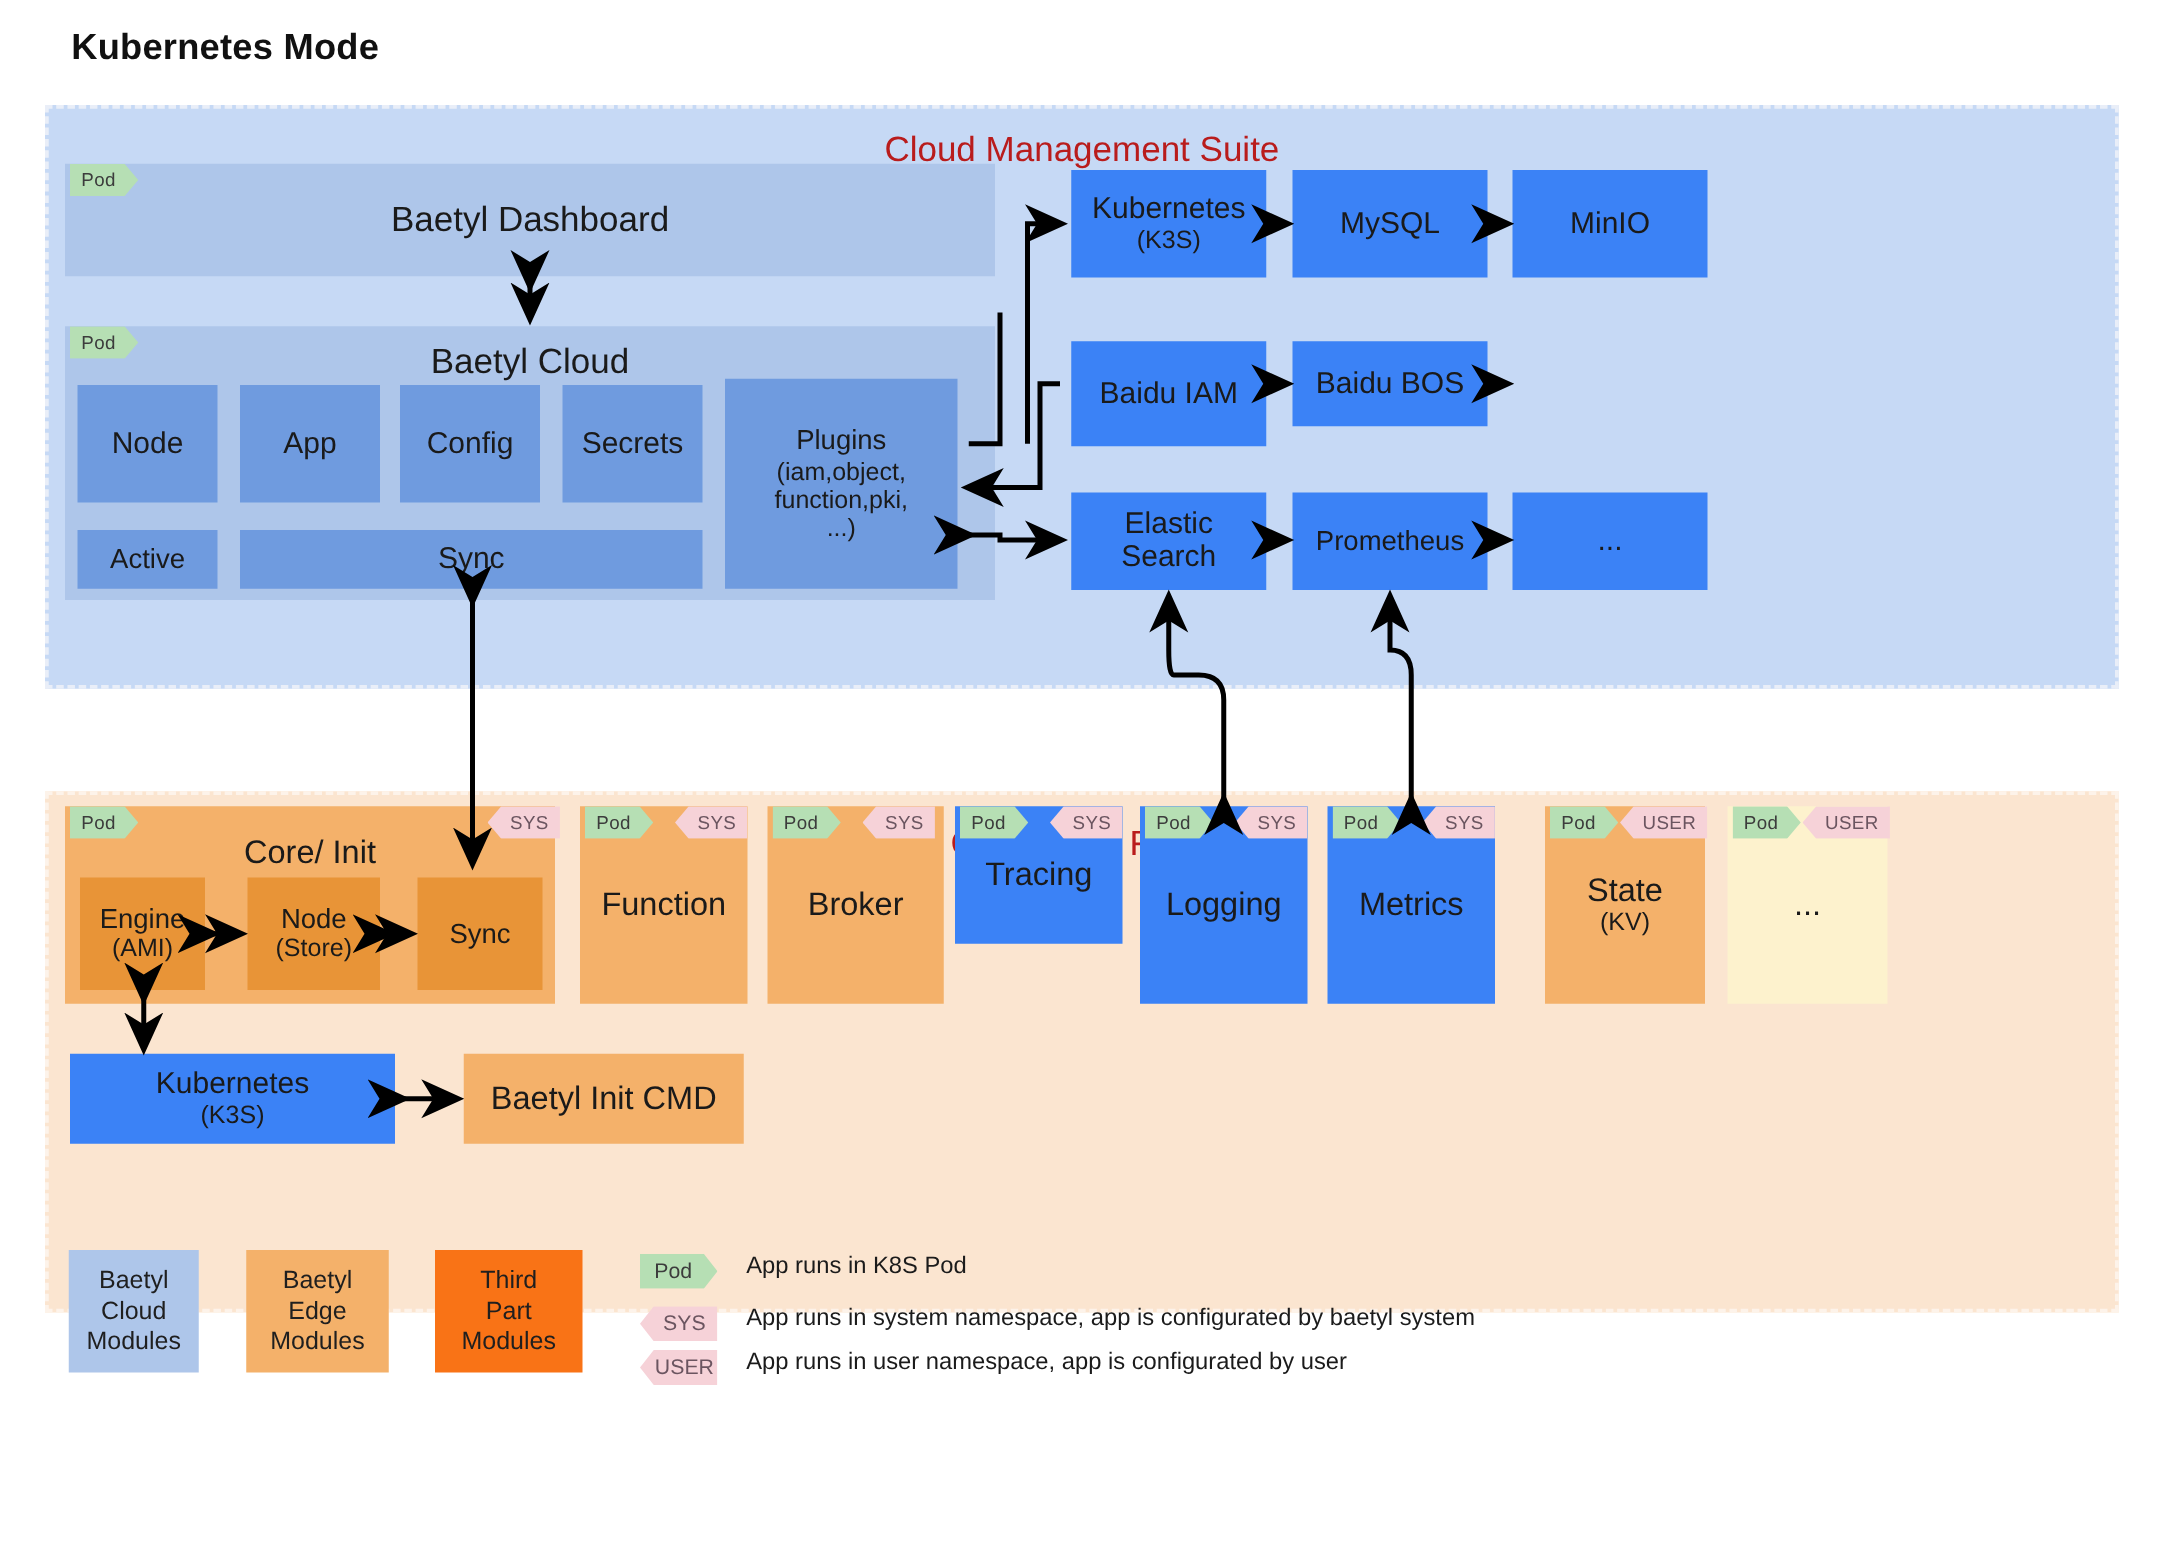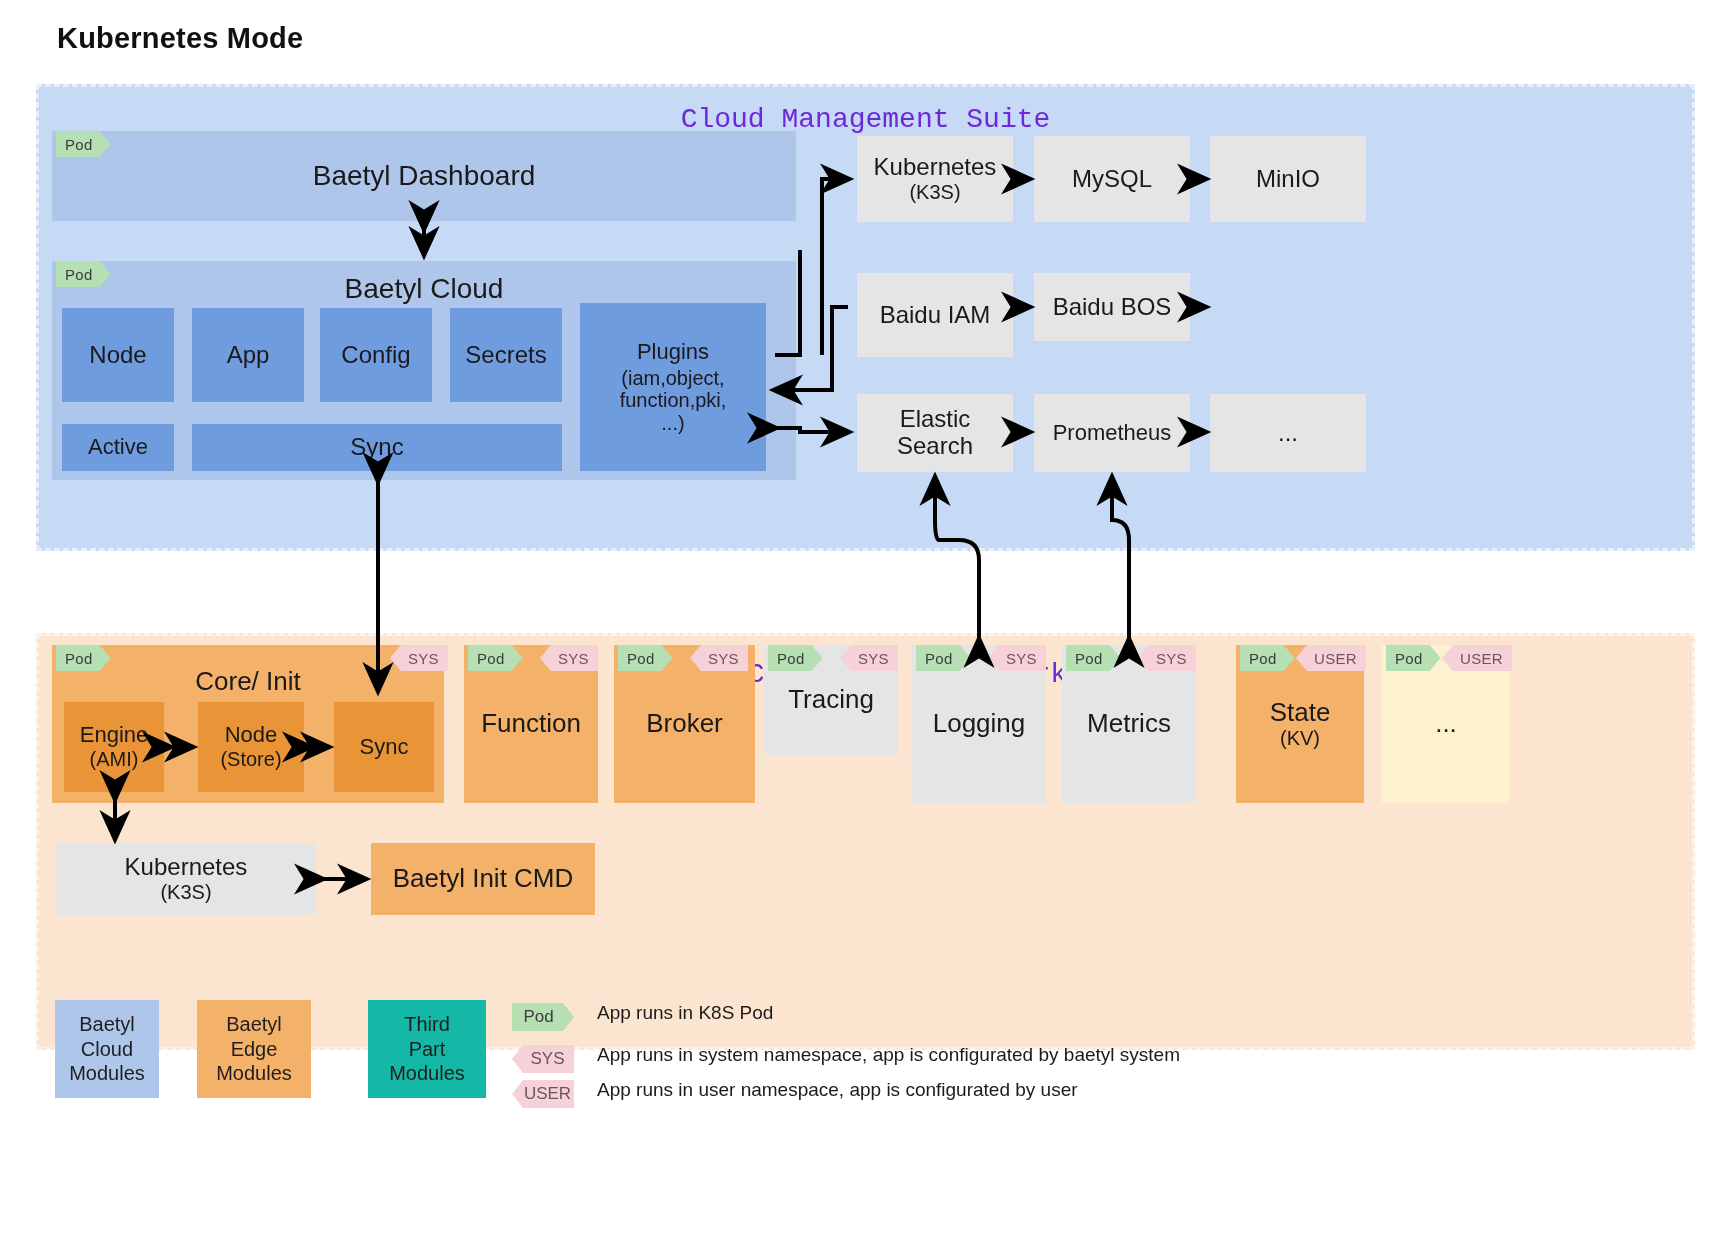--- a/index.html
+++ b/index.html
@@ -11,33 +11,33 @@
   
   .page-title{position:absolute;left:57px;top:22px;font-size:29px;font-weight:bold;
               letter-spacing:.2px;color:#111;}
 
   
   .panel{position:absolute;box-sizing:border-box;}
   .panel-cloud{left:36px;top:84px;width:1659px;height:467px;
                background:#c6d9f5;border:3px dashed #e9eef8;}
   .panel-edge{left:36px;top:633px;width:1659px;height:417px;
               background:#fbe5d0;border:3px dashed #fdf3ea;}
-  .panel-label{position:absolute;width:100%;text-align:center;font-size:28px;color:#6d28d9;font-family:Liberation Mono, monospace;}
+  .panel-label{position:absolute;width:100%;text-align:center;font-size:28px;color:#b91c1c;}
   .panel-cloud .panel-label{top:17px;}
   .panel-edge  .panel-label{top:23px;}
 
   
   .box{position:absolute;box-sizing:border-box;display:flex;flex-direction:column;
        align-items:center;justify-content:center;text-align:center;line-height:1.12;}
 
   .blue-light{background:#aec6ea;}
   .blue-mid  {background:#6f9bdf;}
   .orange-light{background:#f4b16a;}
   .orange-mid{background:#e89437;}
-  .gray      {background:#e5e5e5;}
+  .gray      {background:#3b82f6;}
   .cream     {background:#fdf2cd;}
 
   .t22{font-size:22px;} .t24{font-size:24px;} .t26{font-size:26px;}
   .t28{font-size:28px;} .t20{font-size:20px;}
 
   .sub{font-size:20px;}
 
   
   .badge{position:absolute;height:26px;display:flex;align-items:center;
          font-size:15px;box-sizing:border-box;letter-spacing:.3px;}
@@ -205,21 +205,21 @@
   <div class="box orange-light" style="left:371px;top:843px;width:224px;height:72px;">
     <span class="t26">Baetyl Init CMD</span>
   </div>
 
   <div class="legend-box" style="left:55px;top:1000px;width:104px;height:98px;background:#aec6ea;white-space:pre-line;">Baetyl
 Cloud
 Modules</div>
   <div class="legend-box" style="left:197px;top:1000px;width:114px;height:98px;background:#f4b16a;white-space:pre-line;">Baetyl
 Edge
 Modules</div>
-  <div class="legend-box" style="left:348px;top:1000px;width:118px;height:98px;background:#14b8a6;white-space:pre-line;margin-left:20px;">Third
+  <div class="legend-box" style="left:348px;top:1000px;width:118px;height:98px;background:#f97316;white-space:pre-line;">Third
 Part
 Modules</div>
 
   <div class="legend-badge badge-pod" style="left:512px;top:1003px;width:62px;">Pod</div>
   <div class="legend-text" style="left:597px;top:1002px;">App runs in K8S Pod</div>
 
   <div class="legend-badge badge-ns" style="left:512px;top:1045px;width:62px;">SYS</div>
   <div class="legend-text" style="left:597px;top:1044px;">App runs in system namespace, app is configurated by baetyl system</div>
 
   <div class="legend-badge badge-ns" style="left:512px;top:1080px;width:62px;">USER</div>

